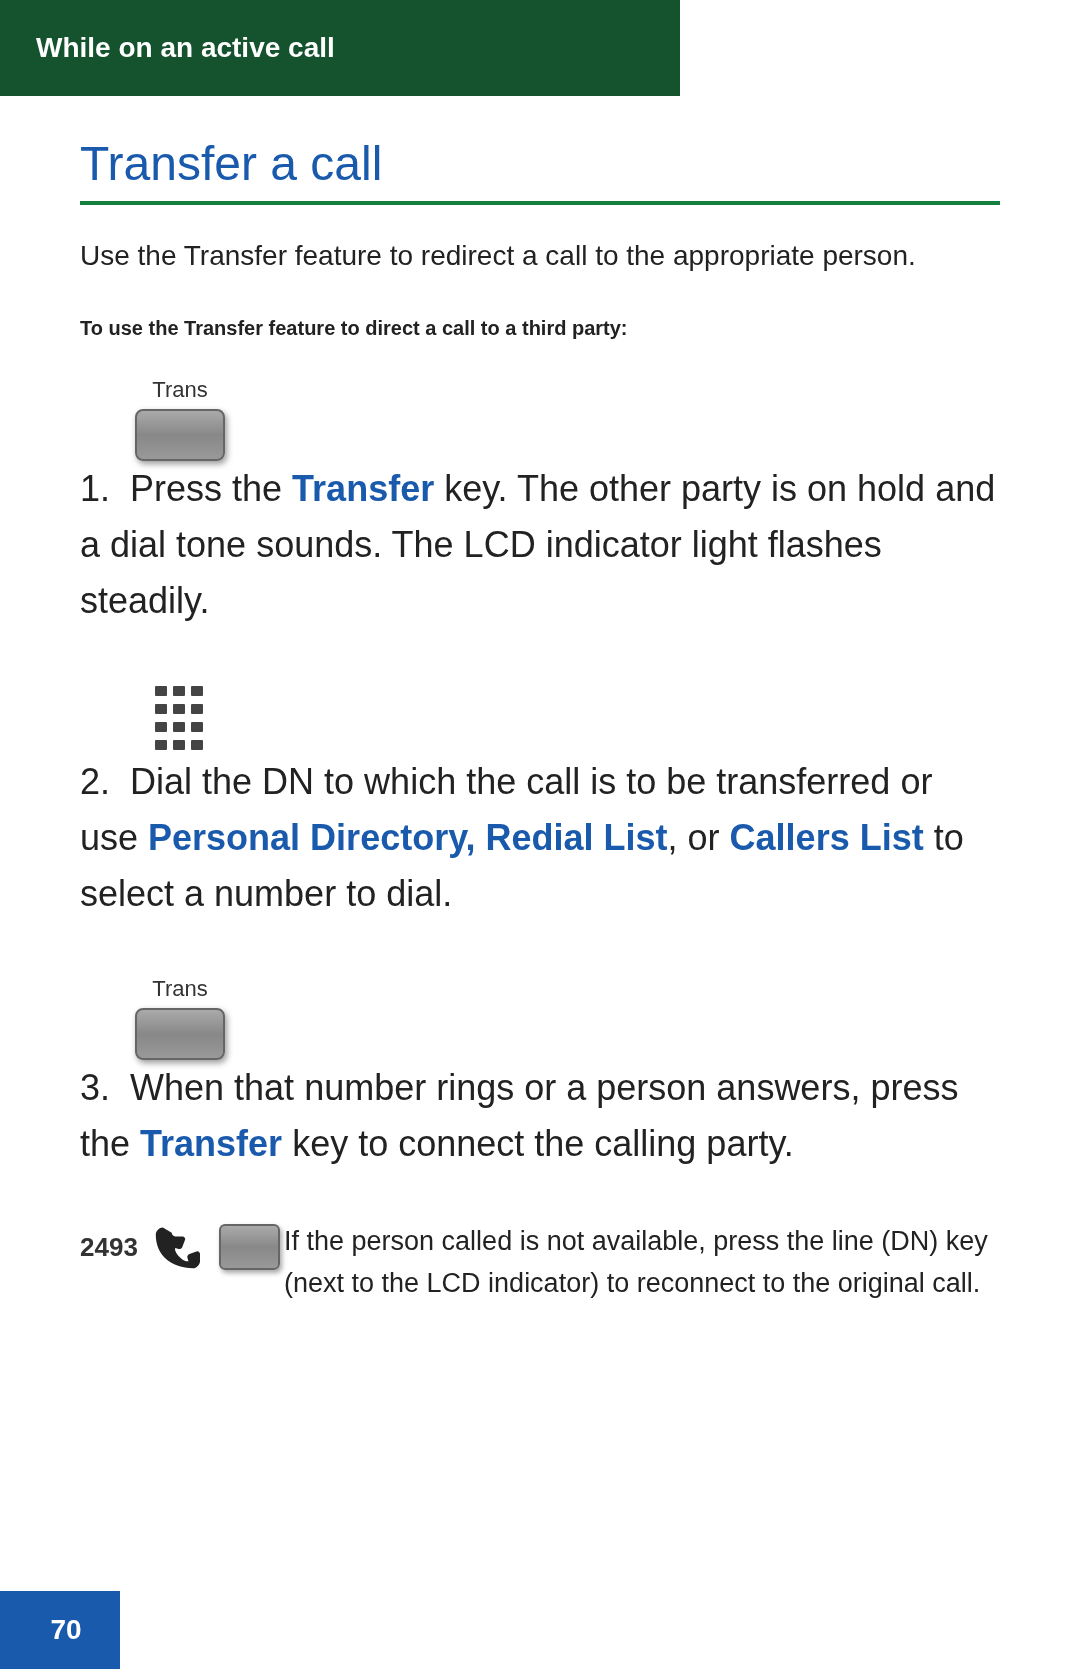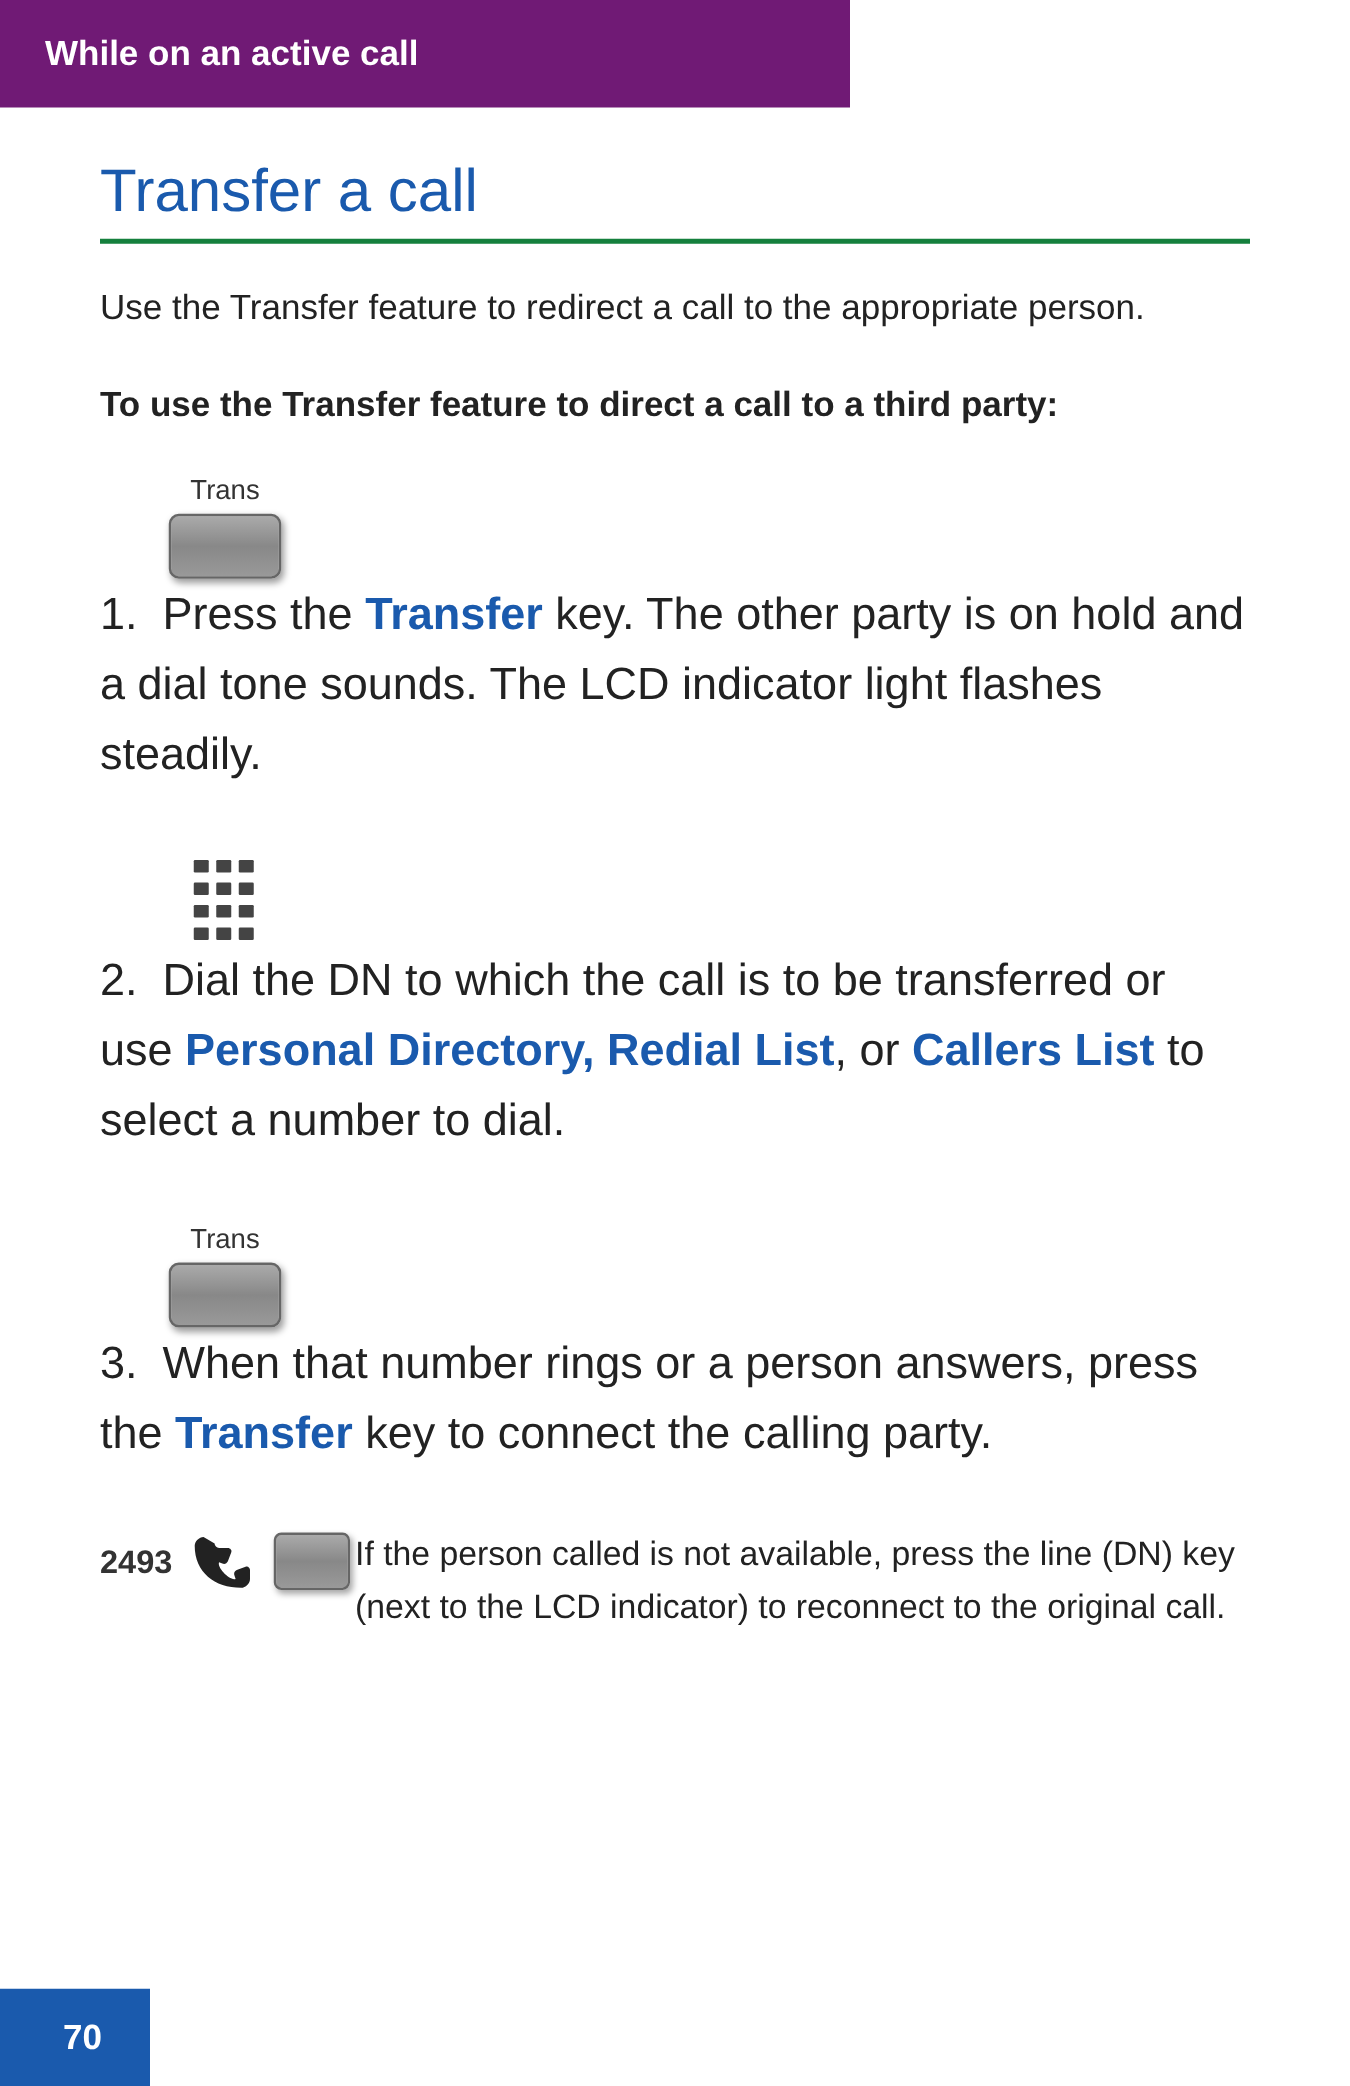--- a/index.html
+++ b/index.html
@@ -9,23 +9,23 @@
       min-height: 1669px;
       background: #ffffff;
       font-family: Arial, Helvetica, sans-serif;
       font-size: 28px;
       color: #222222;
       position: relative;
     }
 
     
     .header-bar {
-      background-color: #701a75;
+      background-color: #14532d;
       width: 680px;
-      height: 86px;
+      height: 96px;
       display: flex;
       align-items: center;
       padding: 0 36px;
     }
 
     .header-bar span {
       color: #ffffff;
       font-size: 28px;
       font-weight: bold;
     }
@@ -48,21 +48,21 @@
     
     .intro-text {
       margin-top: 30px;
       margin-bottom: 36px;
       font-size: 28px;
       line-height: 1.5;
     }
 
     
     .section-heading {
-      font-size: 28px;
+      font-size: 20px;
       font-weight: bold;
       margin-bottom: 30px;
       line-height: 1.5;
     }
 
     
     .steps-container {
       margin-bottom: 50px;
     }
 

